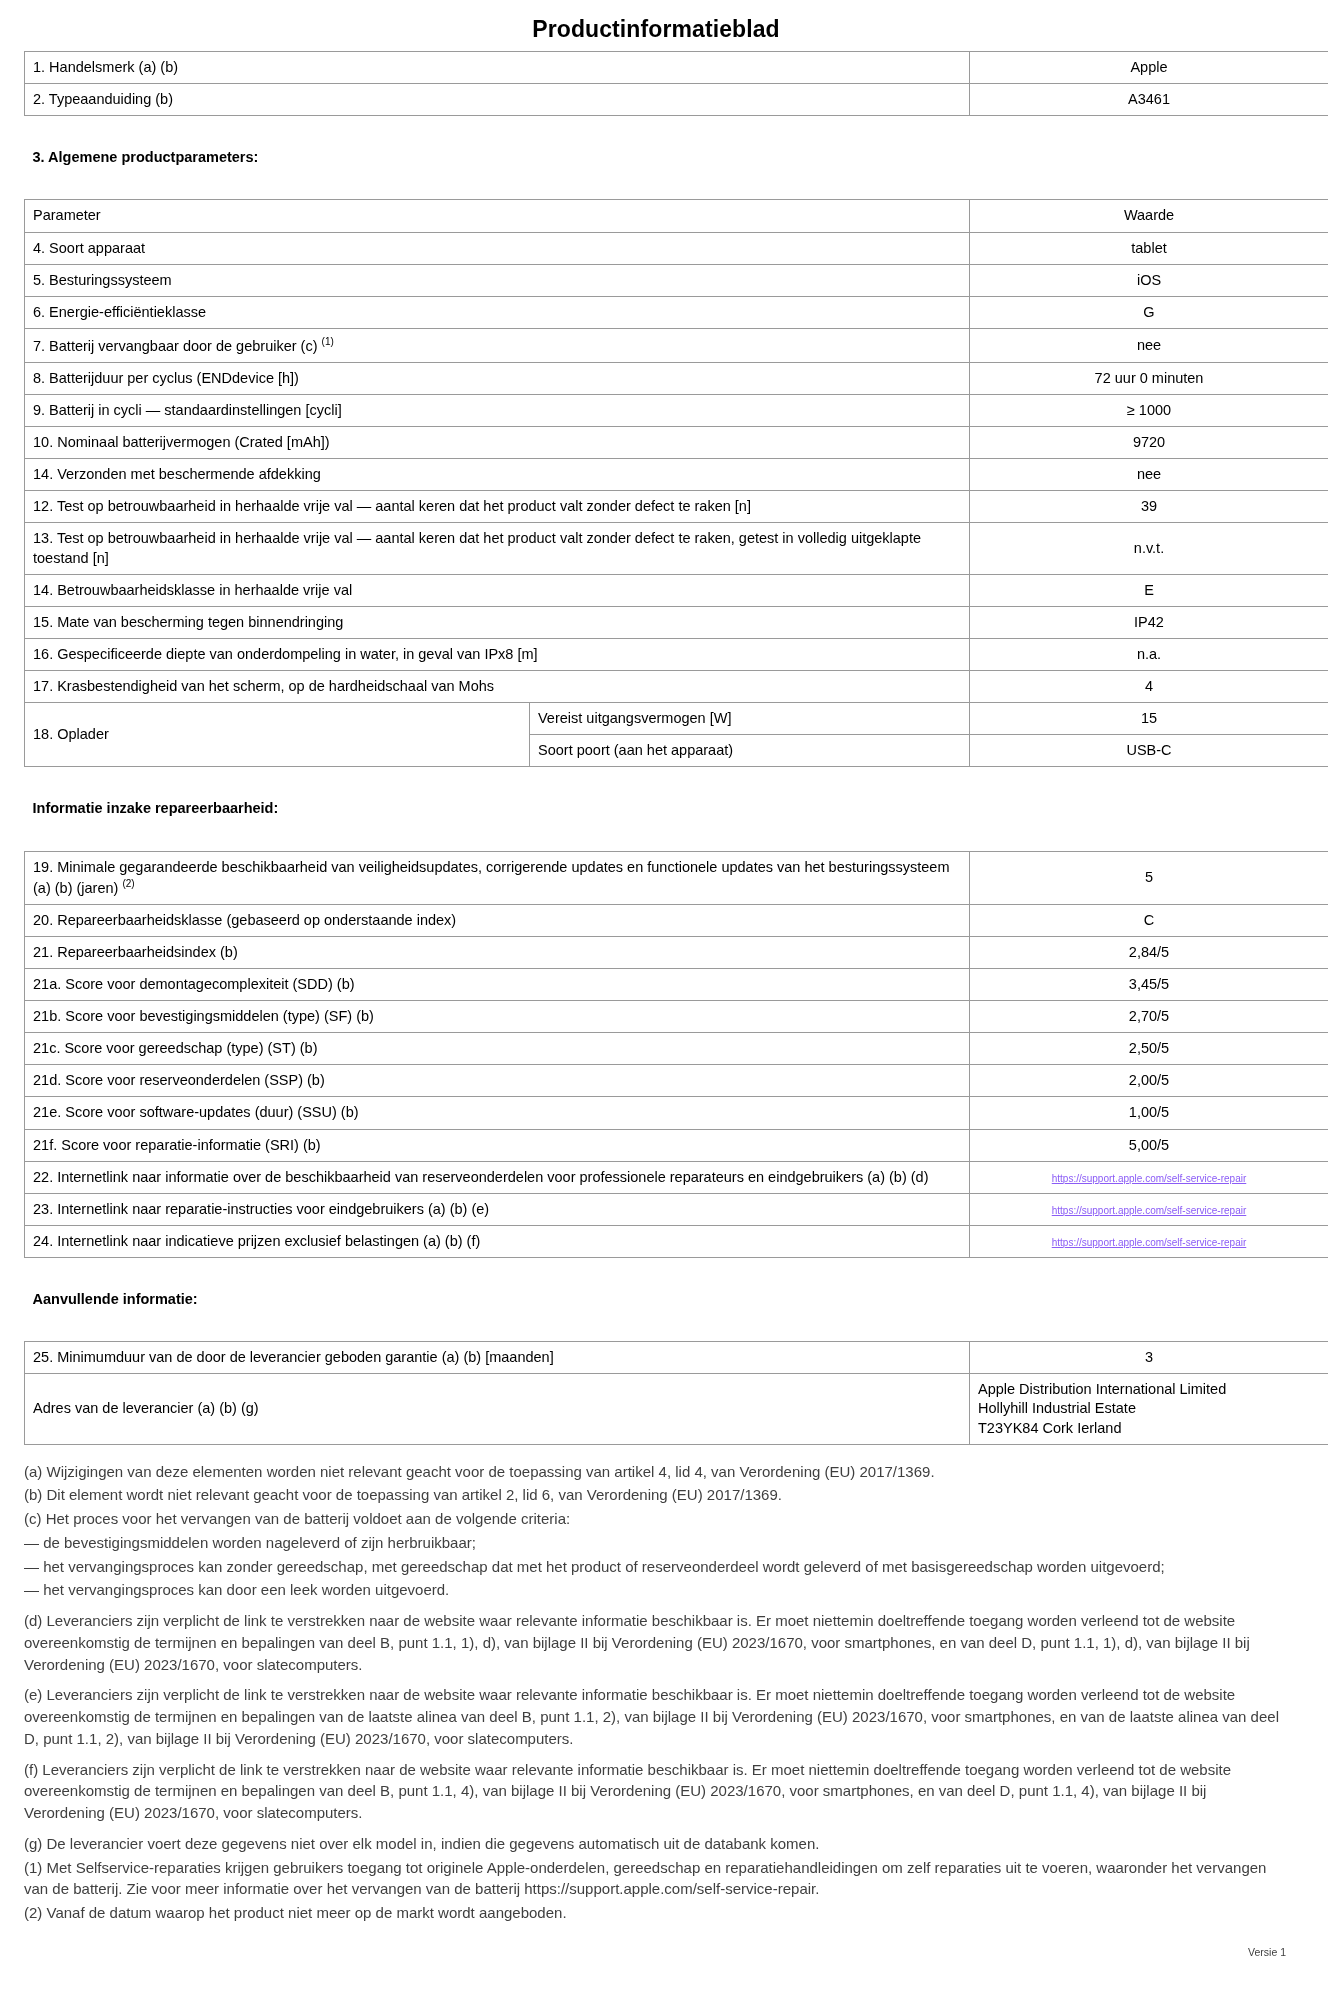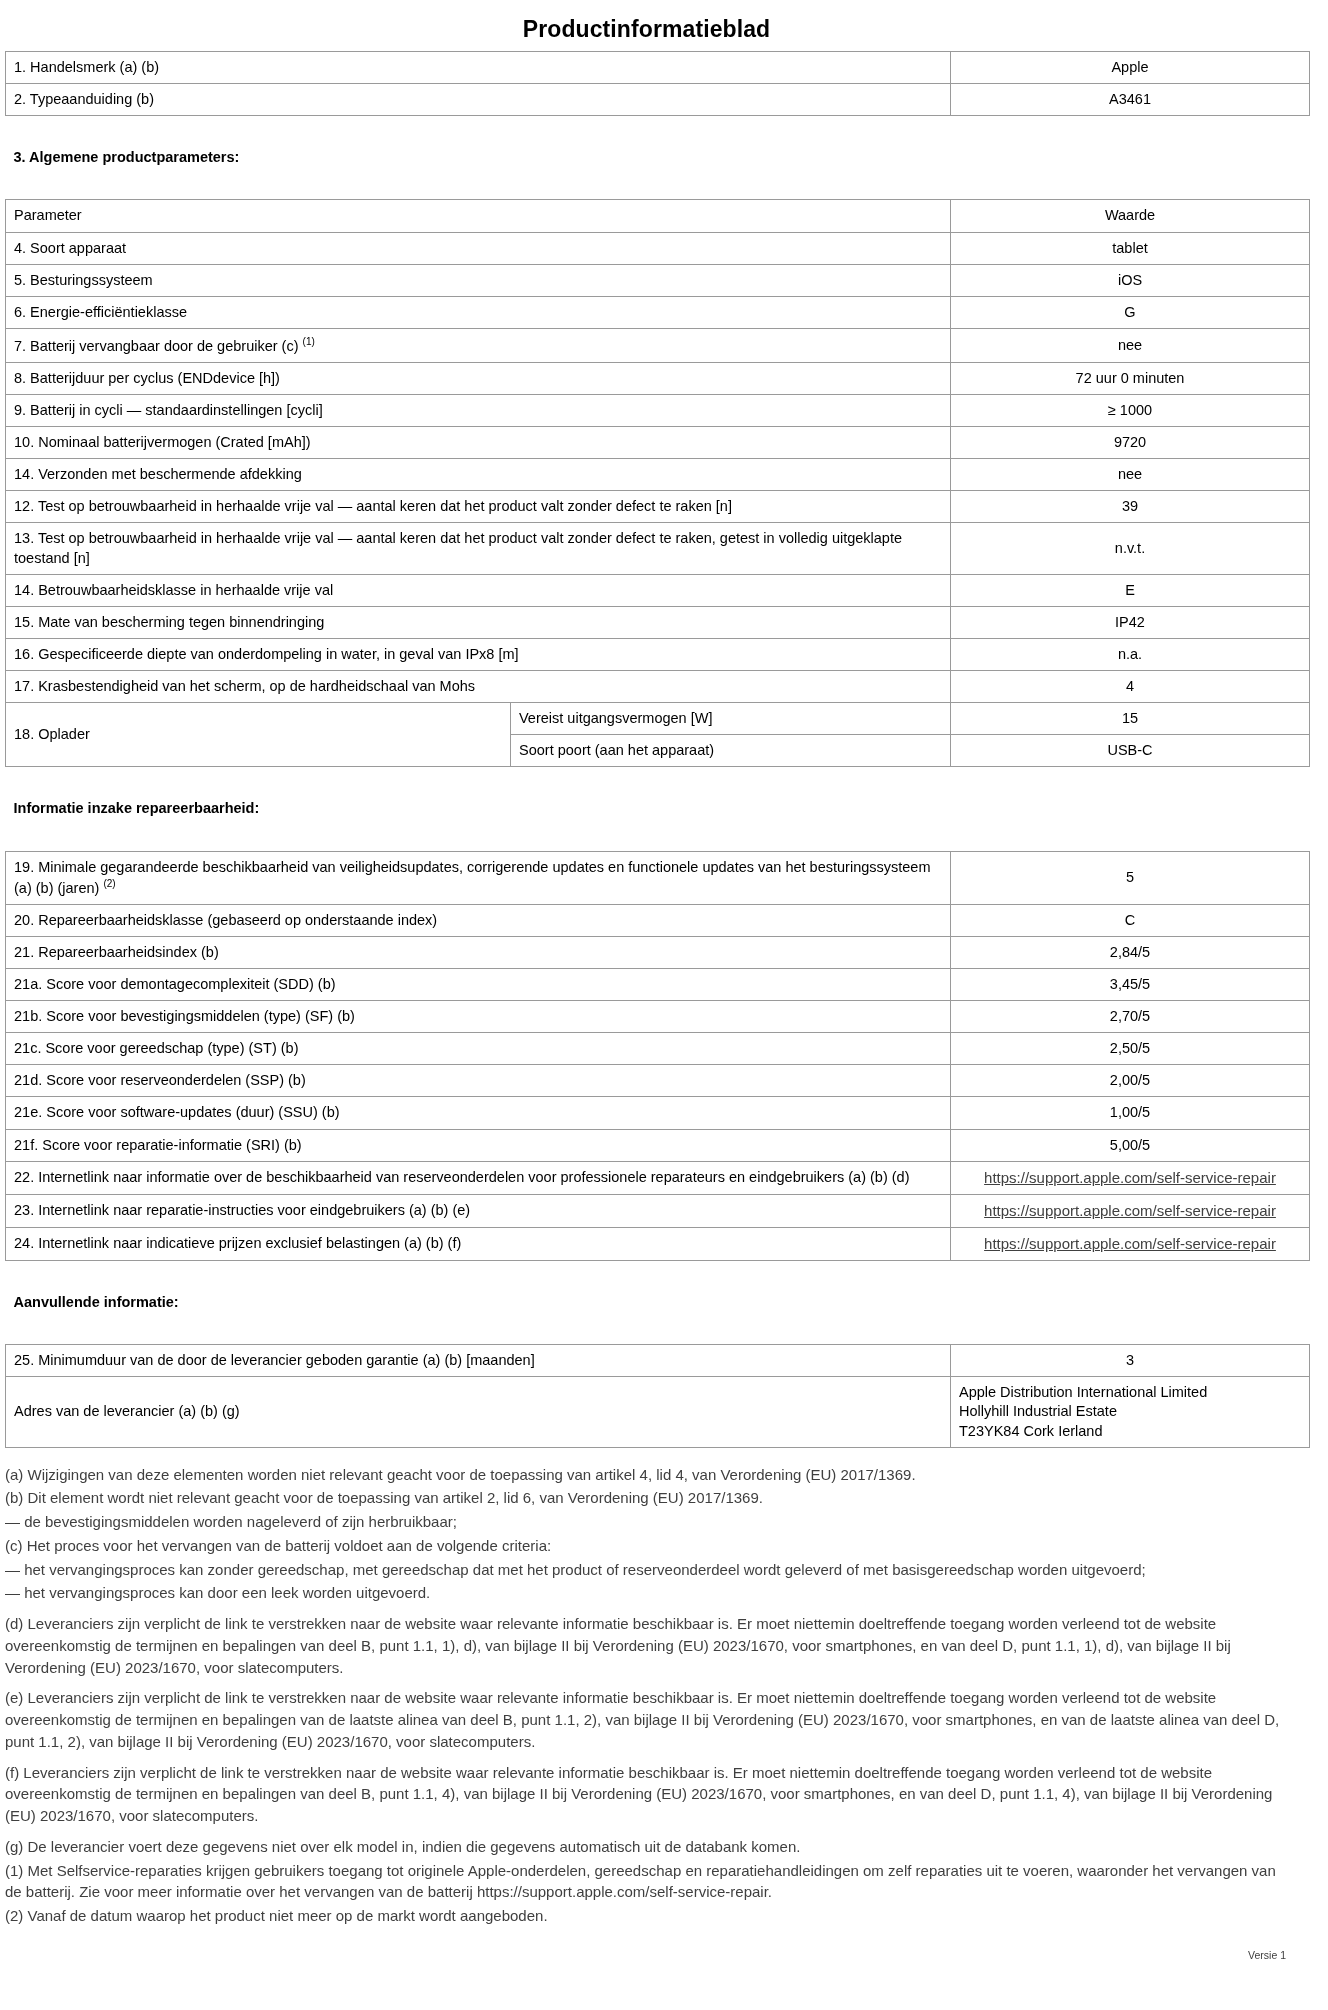--- a/index.html
+++ b/index.html
@@ -10,21 +10,21 @@
   body {
     width: 1328px;
     min-height: 2010px;
     font-family: "Liberation Sans", sans-serif;
     color: #000000;
     -webkit-font-smoothing: antialiased;
   }
   .page {
     width: 1300px;
     box-sizing: border-box;
-    padding: 10px 12px 6px 5px;
+    padding: 10px 12px 6px 24px;
     position: relative;
   }
   h1.doc-title {
     font-size: 23px;
     font-weight: bold;
     text-align: center;
     margin: 6px 0 8px 0;
     letter-spacing: 0.1px;
   }
   table.t {
@@ -57,23 +57,23 @@
     padding: 6px 2px 6px 2px;
   }
   .hdr td {
     font-size: 14.5px;
   }
   sup {
     font-size: 10px;
     vertical-align: super;
   }
   a.link {
-    color: #404040;
+    color: #8b5cf6;
     text-decoration: underline;
-    font-size: 15px;
+    font-size: 10px;
   }
   .addr-lines {
     text-align: left;
     line-height: 1.35;
     font-size: 14.5px;
   }
   .notes {
     margin-top: 16px;
     font-size: 15px;
     color: #3f3f3f;
@@ -303,22 +303,22 @@
           <div>Hollyhill Industrial Estate</div>
           <div>T23YK84 Cork Ierland</div>
         </td>
       </tr>
     </tbody>
   </table>
 
   <div class="notes">
     <p>(a) Wijzigingen van deze elementen worden niet relevant geacht voor de toepassing van artikel 4, lid 4, van Verordening (EU) 2017/1369.</p>
     <p>(b) Dit element wordt niet relevant geacht voor de toepassing van artikel 2, lid 6, van Verordening (EU) 2017/1369.</p>
+    <p>(c) Het proces voor het vervangen van de batterij voldoet aan de volgende criteria:</p>
     <p>— de bevestigingsmiddelen worden nageleverd of zijn herbruikbaar;</p>
-    <p>(c) Het proces voor het vervangen van de batterij voldoet aan de volgende criteria:</p>
     <p>— het vervangingsproces kan zonder gereedschap, met gereedschap dat met het product of reserveonderdeel wordt geleverd of met basisgereedschap worden uitgevoerd;</p>
     <p>— het vervangingsproces kan door een leek worden uitgevoerd.</p>
 
     <p class="gap">(d) Leveranciers zijn verplicht de link te verstrekken naar de website waar relevante informatie beschikbaar is. Er moet niettemin doeltreffende toegang worden verleend tot de website overeenkomstig de termijnen en bepalingen van deel B, punt 1.1, 1), d), van bijlage II bij Verordening (EU) 2023/1670, voor smartphones, en van deel D, punt 1.1, 1), d), van bijlage II bij Verordening (EU) 2023/1670, voor slatecomputers.</p>
     <p class="gap">(e) Leveranciers zijn verplicht de link te verstrekken naar de website waar relevante informatie beschikbaar is. Er moet niettemin doeltreffende toegang worden verleend tot de website overeenkomstig de termijnen en bepalingen van de laatste alinea van deel B, punt 1.1, 2), van bijlage II bij Verordening (EU) 2023/1670, voor smartphones, en van de laatste alinea van deel D, punt 1.1, 2), van bijlage II bij Verordening (EU) 2023/1670, voor slatecomputers.</p>
     <p class="gap">(f) Leveranciers zijn verplicht de link te verstrekken naar de website waar relevante informatie beschikbaar is. Er moet niettemin doeltreffende toegang worden verleend tot de website overeenkomstig de termijnen en bepalingen van deel B, punt 1.1, 4), van bijlage II bij Verordening (EU) 2023/1670, voor smartphones, en van deel D, punt 1.1, 4), van bijlage II bij Verordening (EU) 2023/1670, voor slatecomputers.</p>
 
     <p class="gap">(g) De leverancier voert deze gegevens niet over elk model in, indien die gegevens automatisch uit de databank komen.</p>
     <p>(1) Met Selfservice-reparaties krijgen gebruikers toegang tot originele Apple-onderdelen, gereedschap en reparatiehandleidingen om zelf reparaties uit te voeren, waaronder het vervangen van de batterij. Zie voor meer informatie over het vervangen van de batterij https://support.apple.com/self-service-repair.</p>
     <p>(2) Vanaf de datum waarop het product niet meer op de markt wordt aangeboden.</p>

